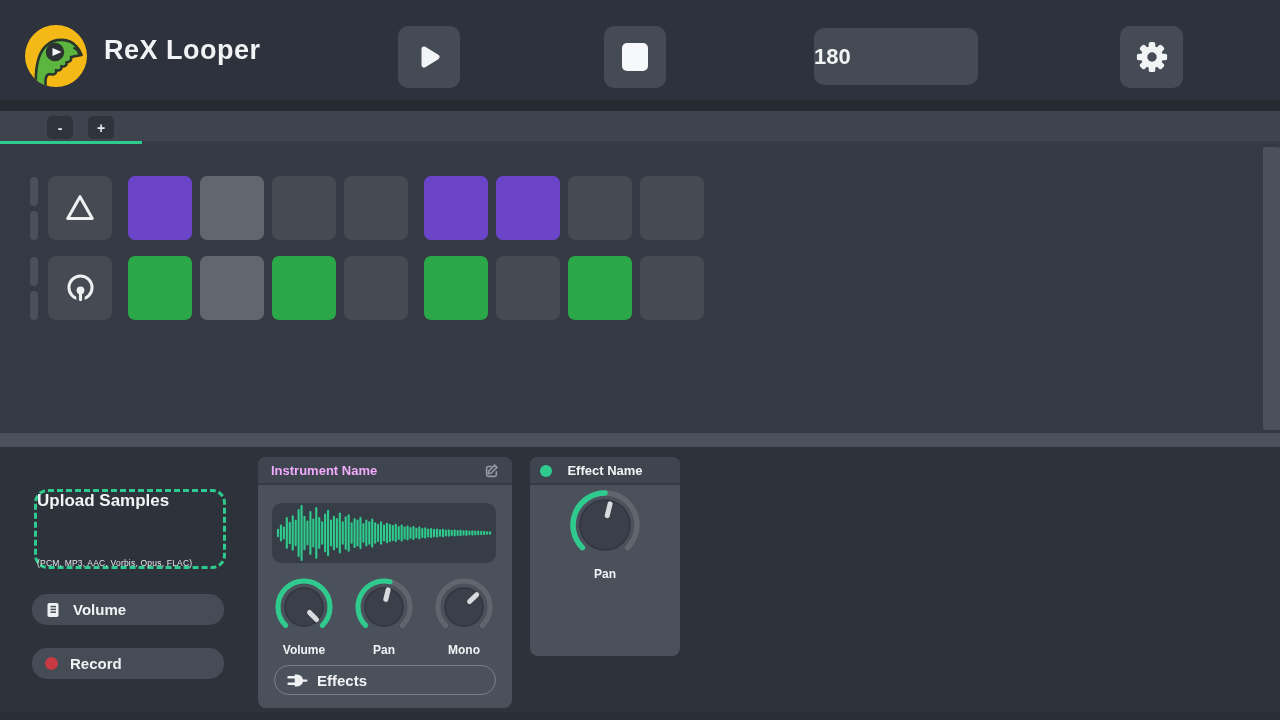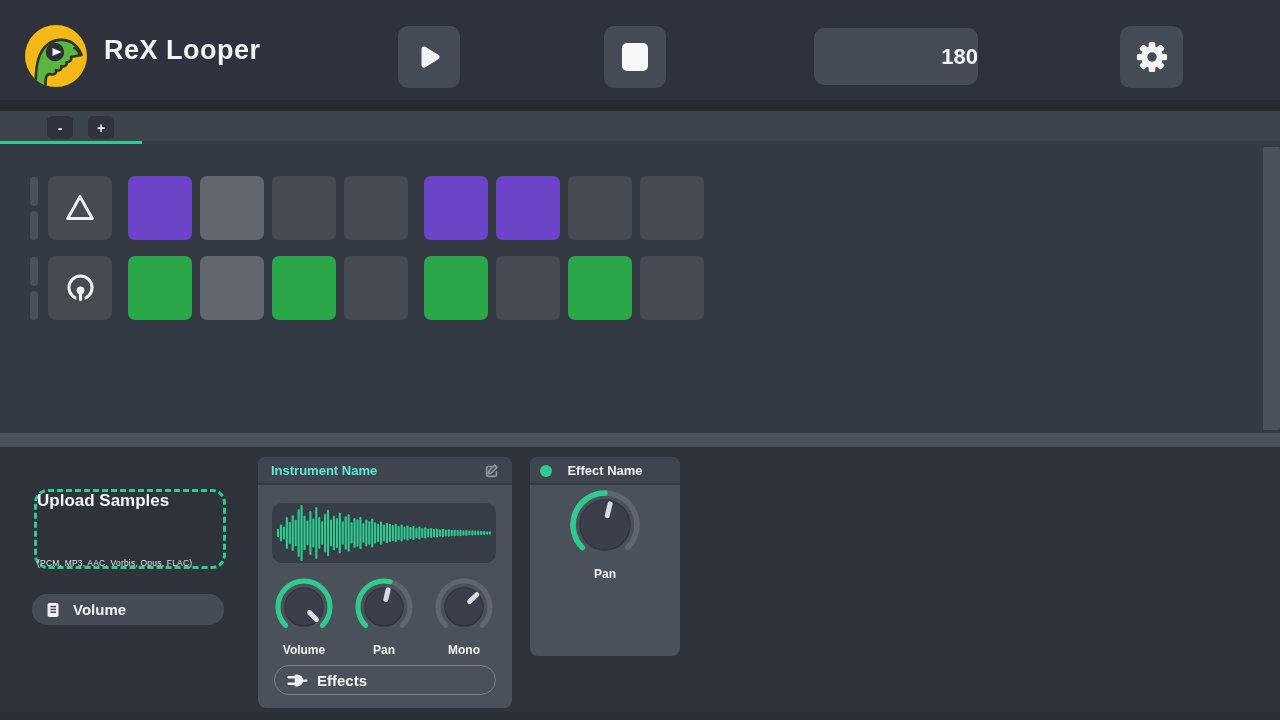--- a/index.html
+++ b/index.html
@@ -9,21 +9,21 @@
   .abs { position:absolute; }
 
   
   .header { left:0; top:0; width:1280px; height:100px; background:#2d323c; }
   .logo { left:24px; top:24px; width:64px; height:64px; }
   .title { left:104px; top:0; height:100px; line-height:100px; font-size:27px; font-weight:bold; color:#f1f3f5; letter-spacing:.5px; }
   .hbtn { background:#454b55; border:none; border-radius:10px; display:flex; align-items:center; justify-content:center; cursor:pointer; }
   #play { left:398px; top:26px; width:62px; height:62px; }
   #stop { left:604px; top:26px; width:62px; height:62px; }
   #bpm  { left:814px; top:28px; width:164px; height:57px; border-radius:10px; background:#454b55;
-          color:#f1f3f5; font-size:22px; font-weight:bold; text-align:right; line-height:57px; cursor:text; }
+          color:#f1f3f5; font-size:22px; font-weight:bold; text-align:left; line-height:57px; cursor:text; }
   #gear { left:1120px; top:26px; width:63px; height:62px; }
 
   
   .tabbar { left:0; top:111px; width:1280px; height:33px; background:#3e444e; }
   .tabbar-border { position:absolute; left:0; bottom:0; width:100%; height:3px; background:#373d46; }
   .tab-underline { position:absolute; left:0; bottom:0; width:142px; height:3px; }
   .tbtn { position:absolute; top:5px; width:26px; height:23px; background:#2e333c; border:none; border-radius:5px;
           color:#e8eaed; font-weight:bold; font-size:14px; text-align:center; cursor:pointer; }
   #tab-minus { left:47px; }
   #tab-plus { left:88px; }
@@ -55,21 +55,21 @@
              display:flex; align-items:center; padding-left:13px; gap:12px; color:#f1f3f5; font-size:15px; font-weight:bold; cursor:pointer; }
   #library { top:147px; }
   #record { top:201px; }
   .rec-dot { width:13px; height:13px; border-radius:50%; }
 
   .panel { position:absolute; background:#4a515b; border-radius:8px; overflow:hidden; }
   #inst-panel { left:258px; top:10px; width:254px; height:251px; }
   #fx-panel { left:530px; top:10px; width:150px; height:199px; }
   .panel-head { height:28px; background:#3f454f; border-bottom:2px solid #343a44; display:flex; align-items:center; position:relative; }
   #inst-panel .panel-head { padding:0 13px; }
-  .inst-name { color:#5eead4; font-size:13px; font-weight:bold; flex:1; cursor:text; }
+  .inst-name { color:#f0abfc; font-size:13px; font-weight:bold; flex:1; cursor:text; }
   .edit-ic { display:flex; cursor:pointer; }
   .wavebox { position:absolute; left:14px; top:46px; width:224px; height:60px; background:#373d47; border-radius:10px; overflow:hidden; }
   .knob-row { position:absolute; left:6px; top:118px; width:242px; display:flex; }
   .knob-wrap { width:80px; display:flex; flex-direction:column; align-items:center; cursor:pointer; }
   .knob-label { margin-top:4px; font-size:12px; font-weight:bold; color:#f1f3f5; }
   .effects-btn { position:absolute; left:16px; top:208px; width:222px; height:30px; background:transparent;
                  border:1.5px solid #7a8089; border-radius:15px; display:flex; align-items:center; padding-left:12px; gap:9px;
                  color:#f1f3f5; font-size:15px; font-weight:bold; cursor:pointer; }
   .fx-dot { position:absolute; left:10px; top:8px; width:12px; height:12px; border-radius:50%; cursor:pointer; }
   .fx-title { width:100%; text-align:center; color:#f1f3f5; font-size:13px; font-weight:bold; }
@@ -217,20 +217,24 @@
         <svg viewBox="0 0 16 16" width="16" height="16">
           <rect x="2.5" y="1" width="11" height="14" rx="1.8" fill="#eef0f2"></rect>
           <line x1="5.5" y1="4.6" x2="11" y2="4.6" stroke="#464c56" stroke-width="1.5"></line>
           <line x1="5.5" y1="7.4" x2="11" y2="7.4" stroke="#464c56" stroke-width="1.5"></line>
           <line x1="5.5" y1="10.2" x2="11" y2="10.2" stroke="#464c56" stroke-width="1.5"></line>
         </svg>
       </span>
       <span>Volume</span>
     </button>
 
+    <button class="sidebtn" id="record">
+      <span class="rec-dot" id="rec-dot" style="background: rgb(200, 58, 67);"></span>
+      <span>Record</span>
+    </button>
 
     <div class="panel" id="inst-panel">
       <div class="panel-head">
         <span class="inst-name">Instrument Name</span>
         <span class="edit-ic">
           <svg viewBox="0 0 16 16" width="15" height="15" fill="none" stroke="#949aa3" stroke-width="1.7" stroke-linecap="round" stroke-linejoin="round">
             <path d="M13.2 9.5 v3 a1.8 1.8 0 0 1 -1.8 1.8 H4.6 a1.8 1.8 0 0 1 -1.8 -1.8 V5.6 a1.8 1.8 0 0 1 1.8 -1.8 h3"></path>
             <path d="M11.4 2.2 l2.4 2.4 -6.3 6.3 -3 0.6 0.6 -3 Z"></path>
           </svg>
         </span>

